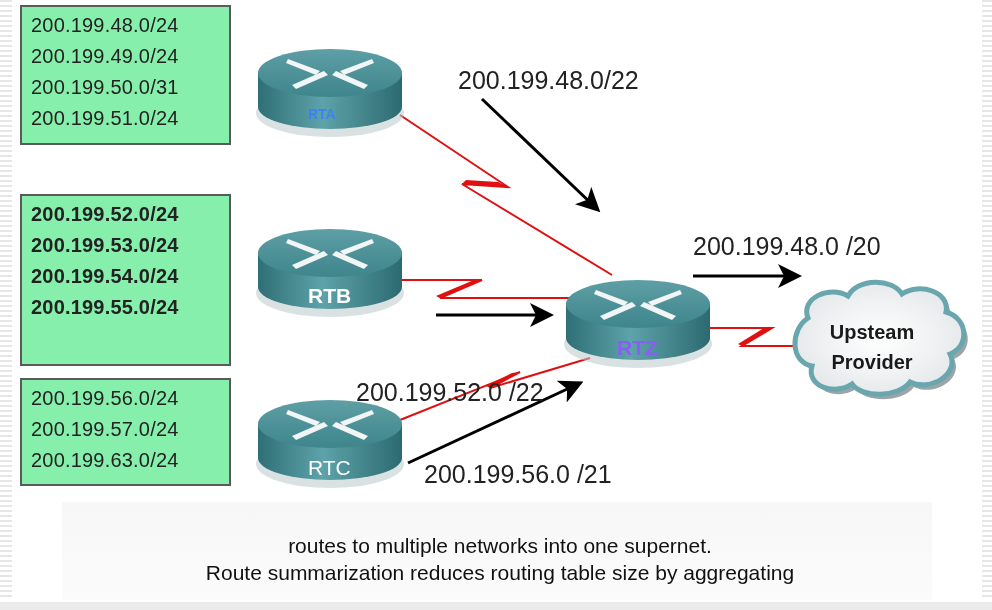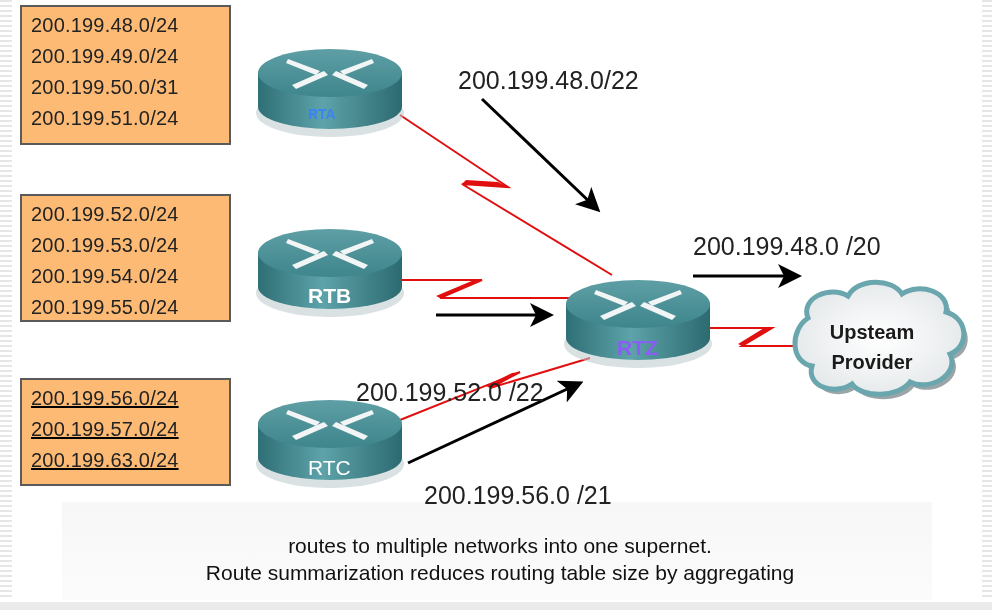--- a/index.html
+++ b/index.html
@@ -13,21 +13,21 @@
     background: repeating-linear-gradient(to bottom, #e6e6e6 0 2px, #ffffff 2px 5px);
   }
   .stripe-right {
     position: absolute; right: 0; top: 0; width: 10px; height: 600px;
     background: repeating-linear-gradient(to bottom, #e6e6e6 0 2px, #ffffff 2px 5px);
   }
   .bottom-bar {
     position: absolute; left: 0; bottom: 0; width: 992px; height: 8px; background: #ebebeb;
   }
   .netbox {
-    position: absolute; background: #fdba74; border: 2px solid #5a5a5a;
+    position: absolute; background: #86efac; border: 2px solid #5a5a5a;
     box-sizing: border-box; padding: 3px 0 0 9px;
   }
   .netbox div {
     font-size: 20px; line-height: 31px; color: #222; letter-spacing: 0.2px; white-space: nowrap;
   }
   svg#diagram { position: absolute; left: 0; top: 0; }
   .label {
     position: absolute; font-size: 25px; color: #222; white-space: nowrap;
   }
   .caption {
@@ -49,27 +49,27 @@
 <div class="stripe-left"></div>
 <div class="stripe-right"></div>
 <div class="caption-bg"></div>
 
 <div class="netbox" style="left:20px; top:5px; width:211px; height:140px;">
   <div>200.199.48.0/24</div>
   <div>200.199.49.0/24</div>
   <div>200.199.50.0/31</div>
   <div>200.199.51.0/24</div>
 </div>
-<div class="netbox" style="left:20px; top:194px; width:211px; height:128px;">
+<div class="netbox" style="left:20px; top:194px; width:211px; height:172px;font-weight:bold;">
   <div>200.199.52.0/24</div>
   <div>200.199.53.0/24</div>
   <div>200.199.54.0/24</div>
   <div>200.199.55.0/24</div>
 </div>
-<div class="netbox" style="left:20px; top:378px; width:211px; height:108px;text-decoration:underline;">
+<div class="netbox" style="left:20px; top:378px; width:211px; height:108px;">
   <div>200.199.56.0/24</div>
   <div>200.199.57.0/24</div>
   <div>200.199.63.0/24</div>
 </div>
 
 <svg id="diagram" width="992" height="610" viewBox="0 0 992 610">
   <defs>
     <linearGradient id="routerSide" x1="0" y1="0" x2="1" y2="0">
       <stop offset="0" stop-color="#2f6f76"></stop>
       <stop offset="0.45" stop-color="#5da3a9"></stop>
@@ -138,21 +138,21 @@
   </g>
 </svg>
 
 <div class="label" style="left:308px; top:106px; color:#3b82f6; font-weight:bold; font-size:14px;">RTA</div>
 <div class="label" style="left:308px; top:284px; color:#fff; font-weight:bold; font-size:21px;">RTB</div>
 <div class="label" style="left:308px; top:456px; color:#fff; font-weight:normal; font-size:21px;">RTC</div>
 <div class="label" style="left:617px; top:336px; color:#8b5cf6; font-weight:bold; font-size:21px;">RTZ</div>
 
 <div class="label" style="left:458px; top:66px;">200.199.48.0/22</div>
 <div class="label" style="left:356px; top:335px;margin-top:43px;">200.199.52.0 /22</div>
-<div class="label" style="left:424px; top:460px;margin-top:21px;">200.199.56.0 /21</div>
+<div class="label" style="left:424px; top:460px;">200.199.56.0 /21</div>
 <div class="label" style="left:693px; top:232px;">200.199.48.0 /20</div>
 
 <div class="cloud-label">
   <div>Upsteam</div>
   <div>Provider</div>
 </div>
 
 <div class="caption">
   <div>routes to multiple networks into one supernet.</div>
   <div>Route summarization reduces routing table size by aggregating</div>

